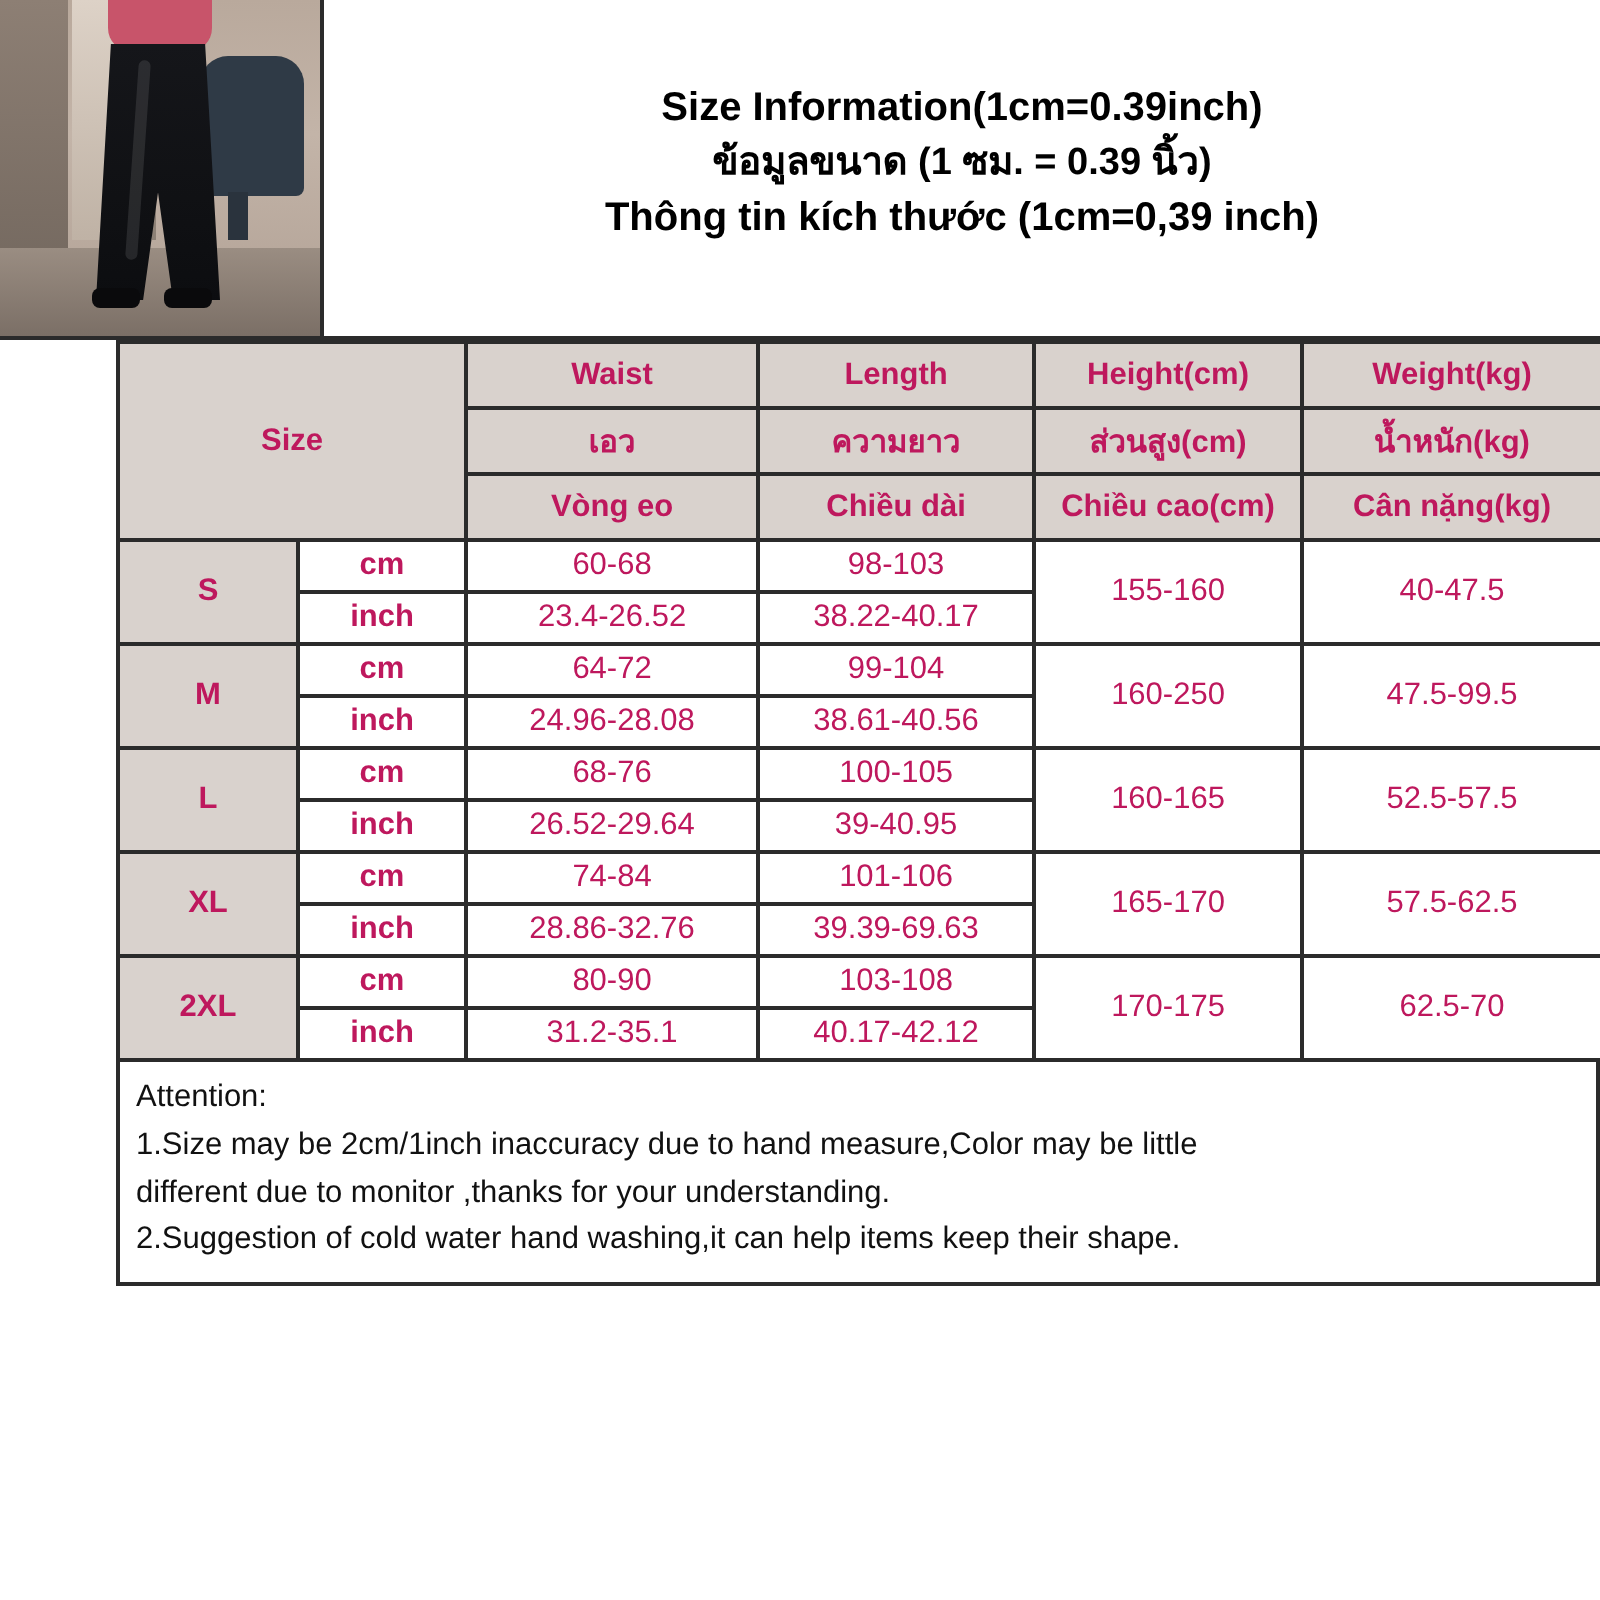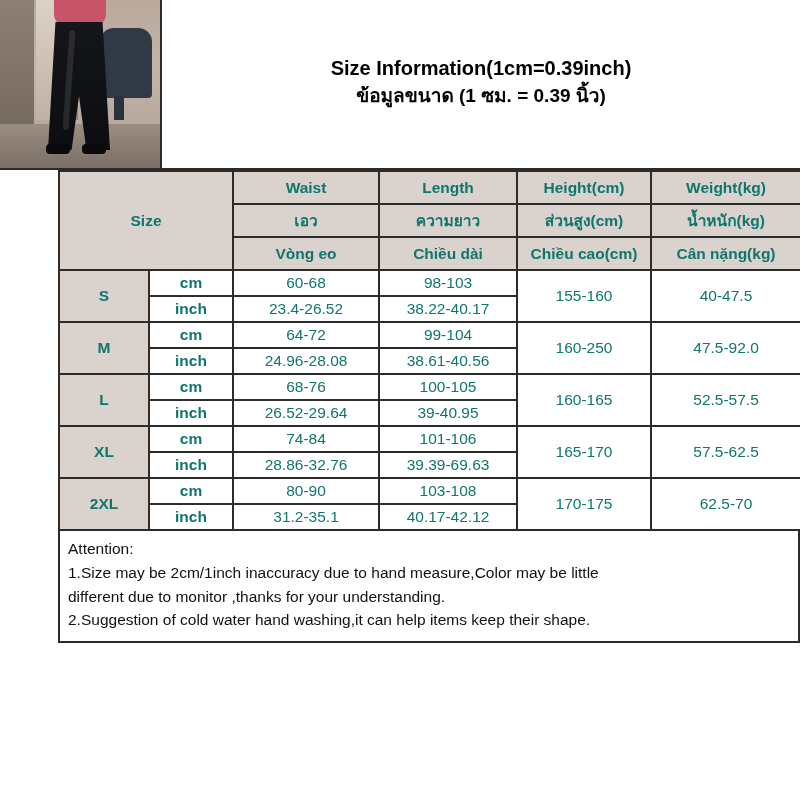--- a/index.html
+++ b/index.html
@@ -125,21 +125,21 @@
     width: 742px;
     margin: 0 0 0 58px;
     table-layout: fixed;
   }
   table.size-table td, table.size-table th {
     border: 2px solid #2b2b2b;
     text-align: center;
     vertical-align: middle;
     font-size: 15.5px;
     padding: 3px 2px;
-    color: #0f766e;
+    color: #be185d;
   }
   .hdr-cell {
     background: #d9d2cd;
     font-weight: bold;
     font-size: 16px;
     height: 25px;
   }
   .size-label-cell {
     background: #d9d2cd;
     font-weight: bold;
@@ -203,20 +203,21 @@
         <div class="model-top"></div>
         <div class="model-pants"></div>
         <div class="sheen"></div>
         <div class="shoe-l"></div>
         <div class="shoe-r"></div>
       </div>
     </div>
     <div class="title-col">
       <div class="title-line title-en">Size Information(1cm=0.39inch)</div>
       <div class="title-line title-th">ข้อมูลขนาด (1 ซม. = 0.39 นิ้ว)</div>
+      <div class="title-line title-vi">Thông tin kích thước (1cm=0,39 inch)</div>
     </div>
   </div>
 
   <table class="size-table">
     <colgroup>
       <col class="c-size">
       <col class="c-unit">
       <col class="c-waist">
       <col class="c-length">
       <col class="c-height">
@@ -256,21 +257,21 @@
         <td class="val-cell">23.4-26.52</td>
         <td class="val-cell">38.22-40.17</td>
       </tr>
 
       <tr>
         <td class="row-size" rowspan="2">M</td>
         <td class="unit-cell">cm</td>
         <td class="val-cell">64-72</td>
         <td class="val-cell">99-104</td>
         <td class="span-cell" rowspan="2">160-250</td>
-        <td class="span-cell" rowspan="2">47.5-92.0</td>
+        <td class="span-cell" rowspan="2">47.5-99.5</td>
       </tr>
       <tr>
         <td class="unit-cell">inch</td>
         <td class="val-cell">24.96-28.08</td>
         <td class="val-cell">38.61-40.56</td>
       </tr>
 
       <tr>
         <td class="row-size" rowspan="2">L</td>
         <td class="unit-cell">cm</td>

